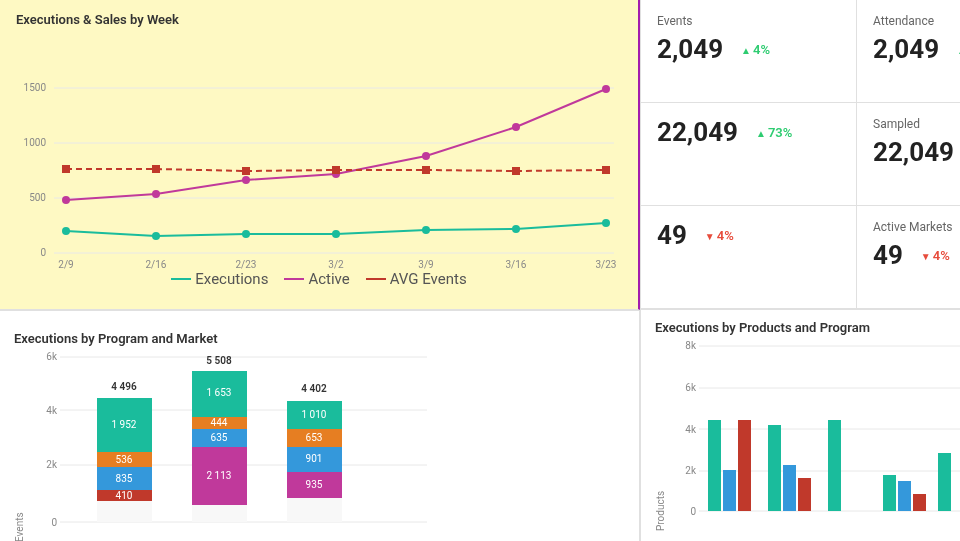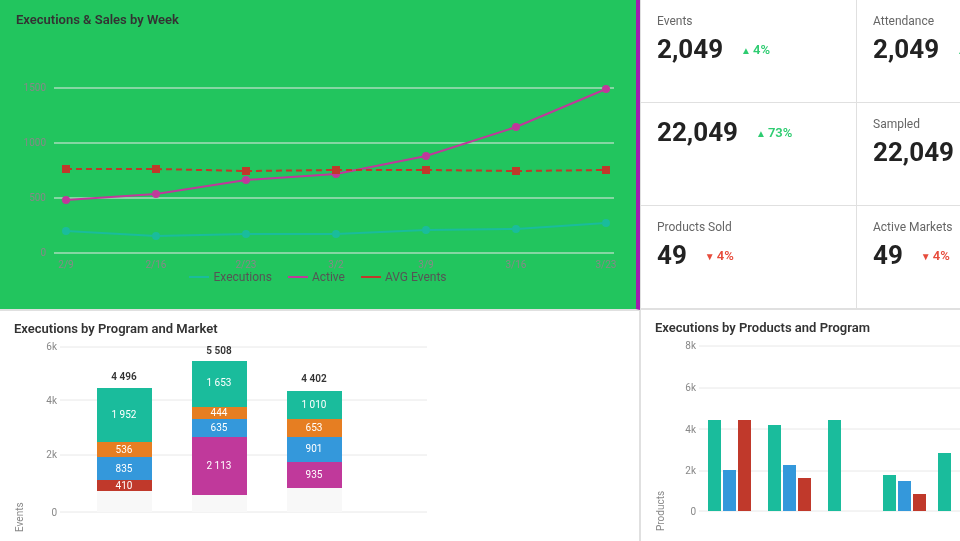--- a/index.html
+++ b/index.html
@@ -15,22 +15,22 @@
     .dashboard {
       display: grid;
       grid-template-columns: 640px 1fr;
       grid-template-rows: 310px 231px;
       width: 960px;
       height: 541px;
       gap: 0;
     }
     
     .chart-line {
-      background: #22c55e;
-      border-right: 4px solid #a21caf;
+      background: #fef9c3;
+      border-right: 2px solid #a21caf;
       border-bottom: 1px solid #e0e0e0;
       padding: 12px 16px 8px;
       position: relative;
     }
     .chart-title {
       font-size: 13px;
       font-weight: 600;
       color: #333;
       margin-bottom: 6px;
     }
@@ -74,39 +74,39 @@
     .kpi-change.up { color: #2ecc71; }
     .kpi-change.down { color: #e74c3c; }
     .arrow-up::before { content: '▲'; font-size: 10px; }
     .arrow-down::before { content: '▼'; font-size: 10px; }
 
     
     .chart-bar-left {
       background: #fff;
       border-right: 1px solid #e0e0e0;
       border-top: 1px solid #e0e0e0;
-      padding: 10px 14px 8px;
+      padding: 20px 14px 8px;
       position: relative;
     }
     
     .chart-bar-right {
       background: #fff;
       border-left: 1px solid #e0e0e0;
       padding: 10px 14px 8px;
       position: relative;
     }
 
     
     svg { overflow: visible; }
     .legend {
       display: flex;
       gap: 16px;
       justify-content: center;
       margin-top: 4px;
-      font-size: 12px;
+      font-size: 15px;
       color: #555;
       align-items: center;
     }
     .legend-item {
       display: flex;
       align-items: center;
       gap: 4px;
     }
 
     .axis-label-left {
@@ -230,21 +230,20 @@
       <div class="kpi-label">Sampled</div>
       <div class="kpi-value">
         <span>22,049</span>
         <span class="kpi-change up">
           <span class="arrow-up"></span>
         </span>
       </div>
     </div>
 
     <div class="kpi-card">
-      <div class="kpi-label">Products Sold</div>
       <div class="kpi-value">
         <span>49</span>
         <span class="kpi-change down">
           <span class="arrow-down"></span>
             <span>4%</span>
         </span>
       </div>
     </div>
 
     <div class="kpi-card">

